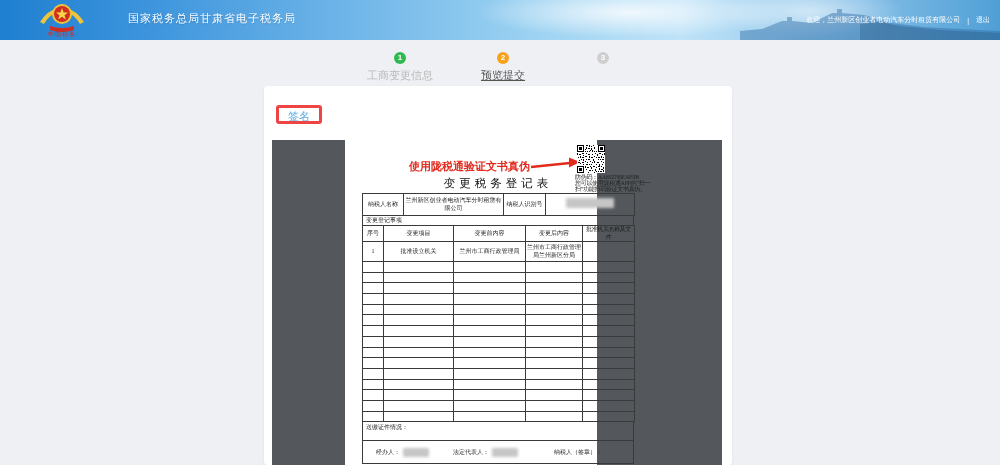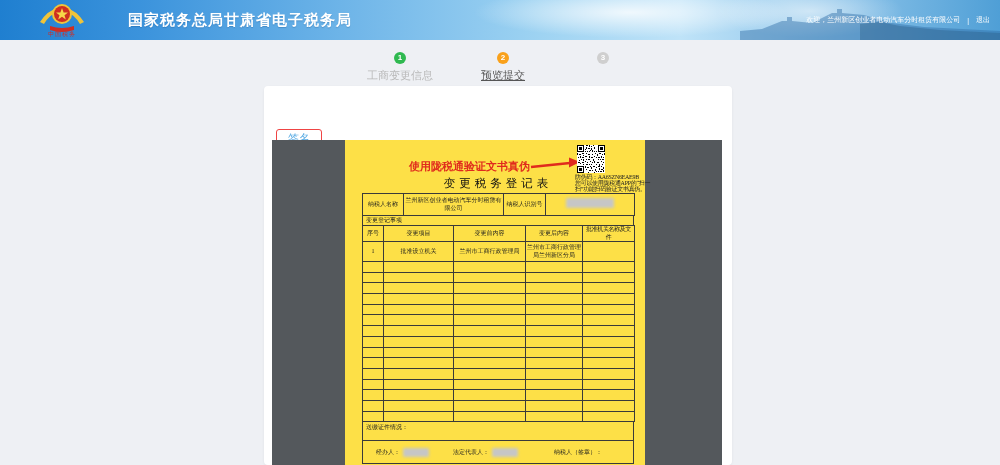--- a/index.html
+++ b/index.html
@@ -11,50 +11,50 @@
     background:linear-gradient(90deg,#1f7fd0 0%, #3b93dc 14%, #6db4e8 34%, #9ed3f2 54%, #bfe3f8 68%, #85bfe7 86%, #4f9fd6 100%);
     overflow:hidden; }
   .cloud1 { position:absolute; left:46%; top:-6px; width:340px; height:46px;
     background:radial-gradient(ellipse at 50% 40%, rgba(255,255,255,.8), rgba(255,255,255,0) 65%); }
   .cloud2 { position:absolute; left:70%; top:-2px; width:220px; height:44px;
     background:radial-gradient(ellipse at 50% 30%, rgba(255,255,255,.55), rgba(255,255,255,0) 60%); }
   .wall { position:absolute; right:0; top:0; }
   .logo { position:absolute; left:36px; top:2px; }
   .logo-caption { position:absolute; left:36px; top:30px; width:52px; text-align:center;
     font-size:6px; color:#c9302a; letter-spacing:1px; }
-  .header-title { position:absolute; left:128px; top:11px; color:#ffffff; font-size:15px;
-    font-weight:bold; letter-spacing:1px; text-shadow:0 1px 1px rgba(0,60,120,.25); }
+  .header-title { position:absolute; left:128px; top:11px; color:#ffffff; font-size:11px;
+    font-weight:normal; letter-spacing:1px; text-shadow:0 1px 1px rgba(0,60,120,.25); }
   .header-right { position:absolute; right:10px; top:0; height:40px; display:flex;
     align-items:center; gap:7px; color:#ffffff; font-size:7px; }
   .logout { cursor:pointer; }
 
   
   .stepper { position:absolute; left:0; top:52px; width:1000px; height:34px; }
   .step { position:absolute; transform:translateX(-50%); text-align:center; width:130px; }
   .step-1 { left:400px; } .step-2 { left:503px; } .step-3 { left:603px; }
   .step .circle { width:12px; height:12px; border-radius:50%; margin:0 auto;
     color:#fff; font-size:8px; line-height:12px; font-weight:bold; }
   .step.done .circle   { background:#2fb950; }
   .step.active .circle { background:#f9a11b; }
   .step.pending .circle{ background:#cfcfcf; }
   .step .label { margin-top:4px; font-size:11px; color:#b9b9b9; }
   .step.active .label { color:#565656;text-decoration:underline; }
 
   
   .card { position:absolute; left:264px; top:86px; width:468px; height:379px;
     background:#ffffff; border-radius:4px; box-shadow:0 1px 3px rgba(0,0,0,.06); }
   .sign-btn { position:absolute; left:12px; top:19px; width:46px; height:19px;
-    background:#fff; border:1px solid #ef4444; border-radius:3px; color:#58abe4;
+    background:#fff; border:3px solid #ef4444; border-radius:3px; color:#58abe4;
     font-size:11px; line-height:17px; text-align:center; cursor:pointer;
-    font-family:"Liberation Sans", sans-serif;margin-top:24px; }
+    font-family:"Liberation Sans", sans-serif; }
 
   
   .viewer { position:absolute; left:8px; top:54px; width:450px; height:325px;
     background:#54585c; overflow:hidden; }
-  .page { position:absolute; left:73px; top:0; width:300px; height:325px; background:#fde047;
+  .page { position:absolute; left:73px; top:0; width:252px; height:325px; background:#ffffff;
     font-family:"Liberation Serif", serif; color:#1d1d1d; }
 
   .annotation { position:absolute; left:64px; top:19px; font-size:11px; color:#e02b1d;
     font-family:"Liberation Sans", sans-serif; white-space:nowrap; font-weight:bold; }
   .arrow-svg { position:absolute; left:185px; top:16px; }
   .qr { position:absolute; left:232px; top:5px; width:28px; height:28px; }
   .qr-caption { position:absolute; left:230px; top:34px; width:76px; font-size:6px;
     line-height:6.2px; color:#222; letter-spacing:-0.3px; }
   .doc-title { position:absolute; left:17px; top:36px; width:272px; text-align:center;
     font-size:11.5px; font-weight:normal; letter-spacing:4px; color:#111; }

